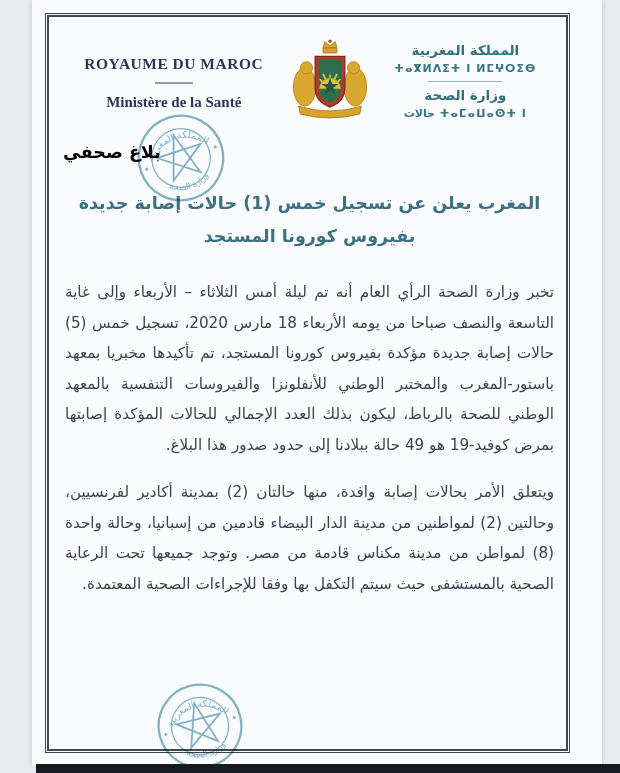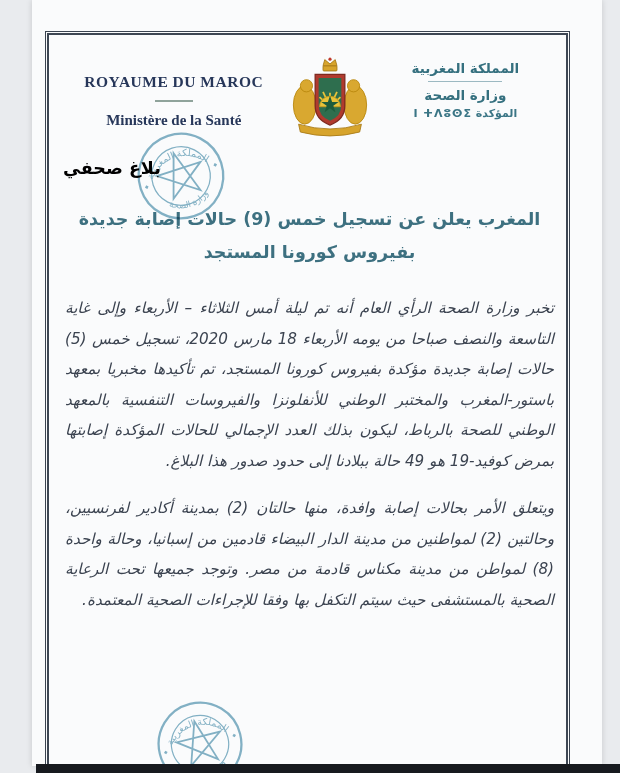--- a/index.html
+++ b/index.html
@@ -16,21 +16,21 @@
     position: absolute; left: 32px; top: 0;
     width: 570px; height: 766px;
     background: #fafbfc;
     box-shadow: 0 0 6px rgba(0,0,0,.15);
   }
   .bottom-bar {
     position: absolute; left: 36px; top: 764px; right: 0; height: 9px;
     background: #171a1f;
   }
   .frame {
-    position: absolute; left: 13px; top: 31px;
+    position: absolute; left: 13px; top: 13px;
     width: 525px; height: 740px;
     border: 1px solid #3a4350;
   }
   .frame-inner {
     position: absolute; inset: 1px;
     border: 2px solid #3e4754;
     padding: 20px 10px 0 14px;
   }
   
   .header { display: flex; justify-content: space-between; align-items: flex-start; }
@@ -59,21 +59,21 @@
   .title-block { text-align: left; direction: rtl; margin-top: 16px; color: #000000; }
   .doc-type { font-size: 17.5px; font-weight: bold; line-height: 26px; }
   .doc-date { font-size: 16.5px; font-weight: bold; line-height: 26px; }
   .headline {
     direction: rtl; text-align: center;
     max-width: 492px; margin: 22px auto 0 auto;
     font-size: 17.5px; font-weight: bold; line-height: 33px;
     color: #3d7080;
   }
   
-  .body-text { direction: rtl; margin-top: 24px; padding: 0 2px; font-style: italic; }
+  .body-text { direction: rtl; margin-top: 24px; padding: 0 2px; }
   .body-text p {
     font-size: 15.2px; line-height: 30.5px;
     color: #3b4350;
     text-align: justify;
     margin-bottom: 17px;
   }
 </style>
 </head>
 <body>
 
@@ -119,23 +119,24 @@
               <path d="M38 57 A 12 12 0 0 1 62 57 Z" fill="#e8c33a" stroke="#c79a1d" stroke-width="1"></path>
 
               <path d="M50 44 L52.4 51.6 L60 51.6 L53.8 56 L56.2 63.4 L50 58.8 L43.8 63.4 L46.2 56 L40 51.6 L47.6 51.6 Z" fill="#1e5c3c"></path>
 
               <path d="M14 77 Q50 88 86 77 L84 86 Q50 95 16 86 Z" fill="#d7a42c" stroke="#a87a16" stroke-width="1"></path>
             </svg>
           </div>
 
           <div class="hdr-right">
             <div class="ar">المملكة المغربية</div>
+            <div class="tif">ⵜⴰⴳⵍⴷⵉⵜ ⵏ ⵍⵎⵖⵔⵉⴱ</div>
             <div class="tif-divider"></div>
             <div class="ar">وزارة الصحة</div>
-            <div class="tif">المؤكدة ⵏ ⵜⴷⵓⵙⵉ</div>
+            <div class="tif">ⵜⴰⵎⴰⵡⴰⵙⵜ ⵏ حالات</div>
           </div>
         </div>
 
         <svg class="stamp stamp-top" width="96" height="96" viewBox="-50 -50 100 100">
           <g transform="rotate(-18)" fill="none" stroke="#6fa6bd">
             <circle r="44" stroke-width="2.4"></circle>
             <circle r="30.5" stroke-width="1.3"></circle>
             <path d="M0,-25 L14.7,20.2 L-23.8,-7.7 L23.8,-7.7 L-14.7,20.2 Z" stroke-width="1.9"></path>
             <path d="M-39.5,0 L-37.5,-2 L-35.5,0 L-37.5,2 Z" fill="#6fa6bd" stroke="none"></path>
             <path d="M35.5,0 L37.5,-2 L39.5,0 L37.5,2 Z" fill="#6fa6bd" stroke="none"></path>
@@ -147,21 +148,21 @@
             <text font-size="9" fill="#6fa6bd" stroke="none" text-anchor="middle">
               <textPath href="#s1-arc-bot" startOffset="50%">وزارة الصحة</textPath>
             </text>
           </g>
         </svg>
 
         <div class="title-block">
           <div class="doc-type">بلاغ صحفي</div>
         </div>
 
-        <div class="headline">المغرب يعلن عن تسجيل خمس (9) حالات إصابة جديدة بفيروس كورونا المستجد</div>
+        <div class="headline">المغرب يعلن عن تسجيل خمس (1) حالات إصابة جديدة بفيروس كورونا المستجد</div>
 
         <div class="body-text">
           <p>تخبر وزارة الصحة الرأي العام أنه تم ليلة أمس الثلاثاء – الأربعاء وإلى غاية التاسعة والنصف صباحا من يومه الأربعاء 18 مارس 2020، تسجيل خمس (5) حالات إصابة جديدة مؤكدة بفيروس كورونا المستجد، تم تأكيدها مخبريا بمعهد باستور-المغرب والمختبر الوطني للأنفلونزا والفيروسات التنفسية بالمعهد الوطني للصحة بالرباط، ليكون بذلك العدد الإجمالي للحالات المؤكدة إصابتها بمرض كوفيد-19 هو 49 حالة ببلادنا إلى حدود صدور هذا البلاغ.</p>
           <p>ويتعلق الأمر بحالات إصابة وافدة، منها حالتان (2) بمدينة أكادير لفرنسيين، وحالتين (2) لمواطنين من مدينة الدار البيضاء قادمين من إسبانيا، وحالة واحدة (8) لمواطن من مدينة مكناس قادمة من مصر. وتوجد جميعها تحت الرعاية الصحية بالمستشفى حيث سيتم التكفل بها وفقا للإجراءات الصحية المعتمدة.</p>
         </div>
 
         <svg class="stamp stamp-bottom" width="94" height="94" viewBox="-50 -50 100 100">
           <g transform="rotate(-14)" fill="none" stroke="#6fa6bd">
             <circle r="44" stroke-width="2.4"></circle>
             <circle r="30.5" stroke-width="1.3"></circle>

